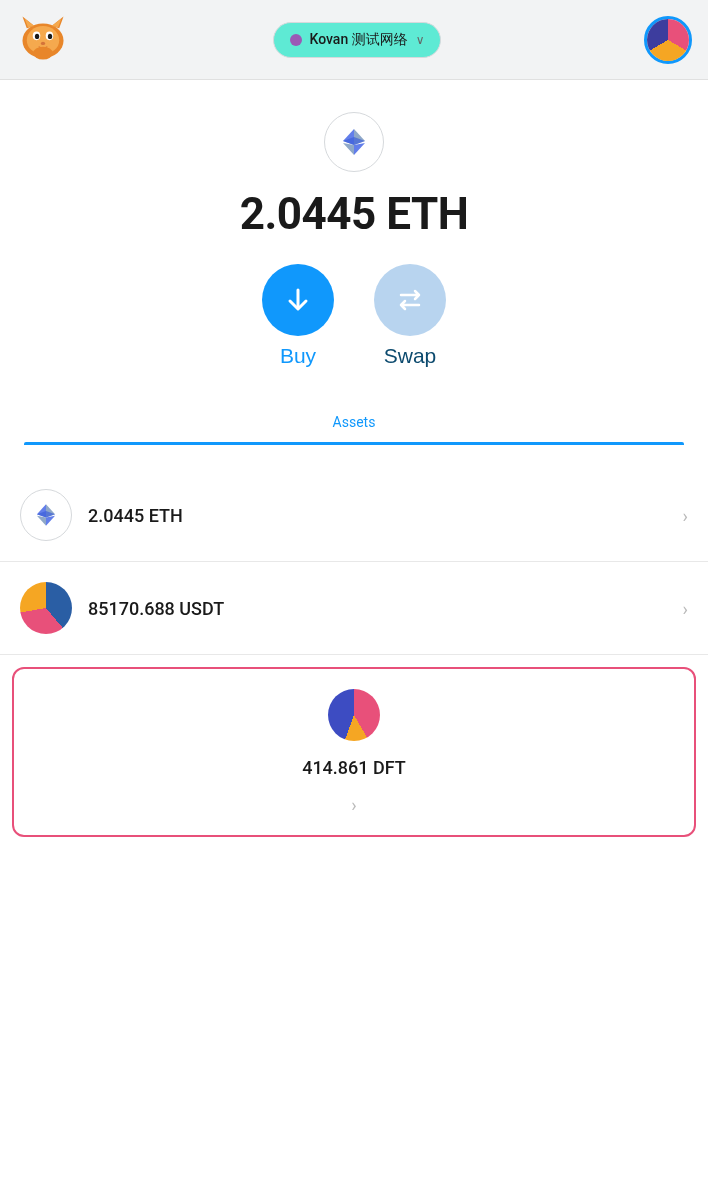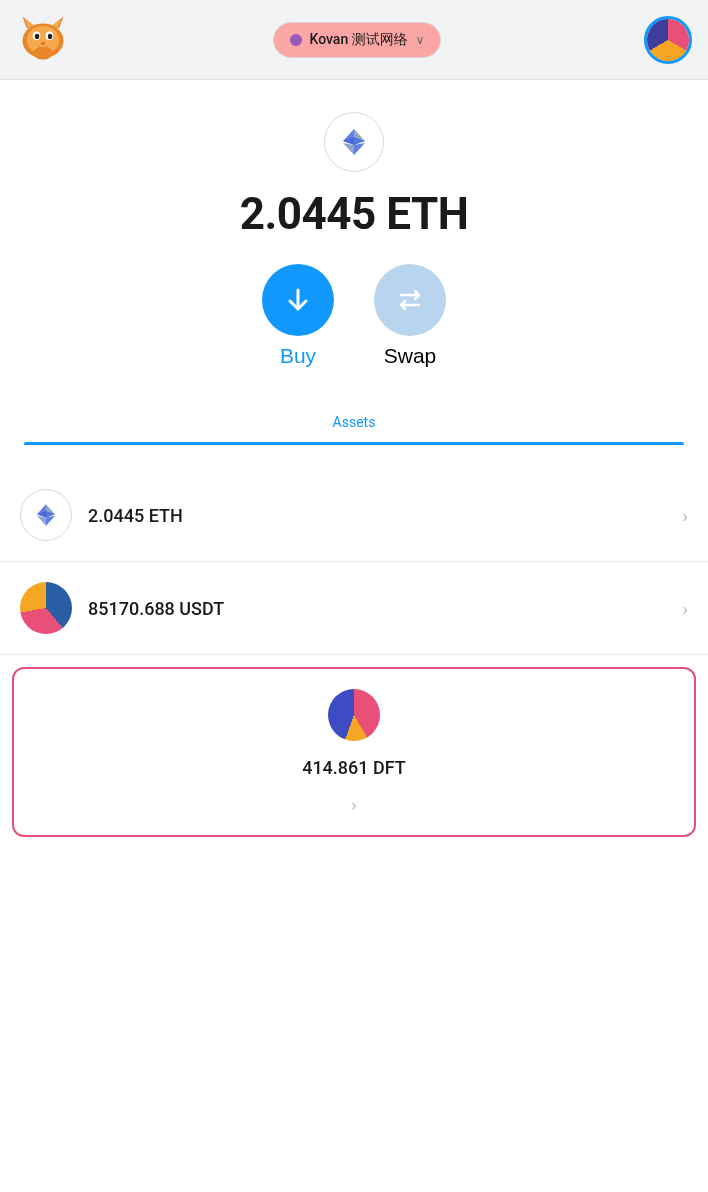--- a/index.html
+++ b/index.html
@@ -16,21 +16,21 @@
       display: flex;
       align-items: center;
       justify-content: space-between;
       padding: 12px 16px;
       border-bottom: 1px solid #e0e0e0;
       height: 80px;
     }
     .network-selector {
       display: flex;
       align-items: center;
-      background: #fca5a5;
+      background: #5eead4;
       border: 1.5px solid #d6d9dc;
       border-radius: 20px;
       padding: 8px 16px;
       gap: 8px;
       cursor: pointer;
     }
     .network-dot {
       width: 12px;
       height: 12px;
       border-radius: 50%;
@@ -126,21 +126,21 @@
       background: #b8d4ef;
     }
     .action-btn-label {
       font-size: 21px;
       font-weight: 500;
     }
     .action-btn-label.active {
       color: #1098fc;
     }
     .action-btn-label.inactive {
-      color: #000000;
+      color: #0c4a6e;
     }
 
     
     .tabs {
       display: flex;
       border-bottom: 1.5px solid #e0e0e0;
       width: 100%;
     }
     .tab {
       flex: 1;

